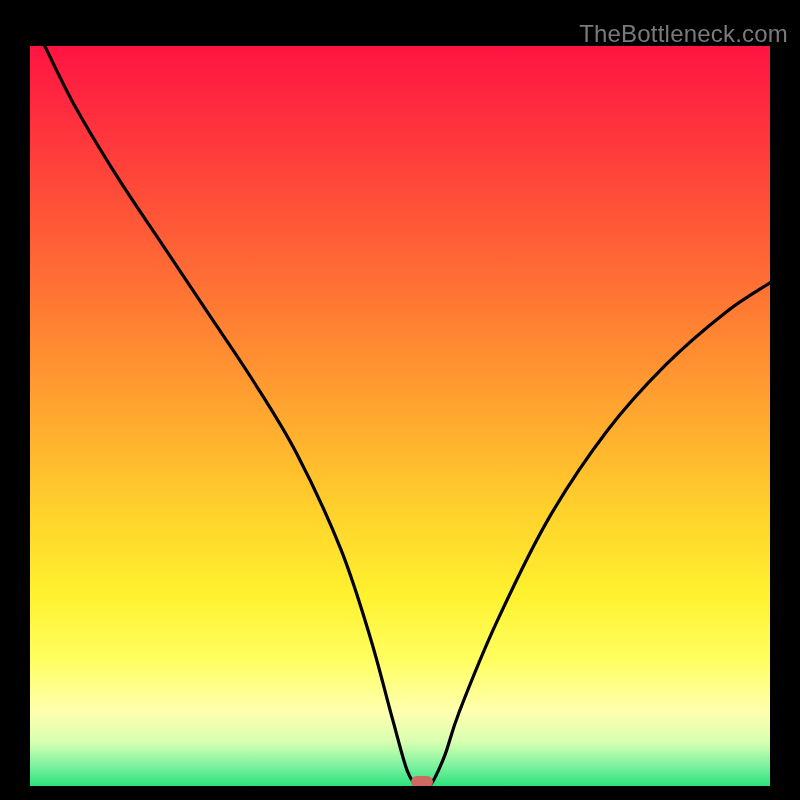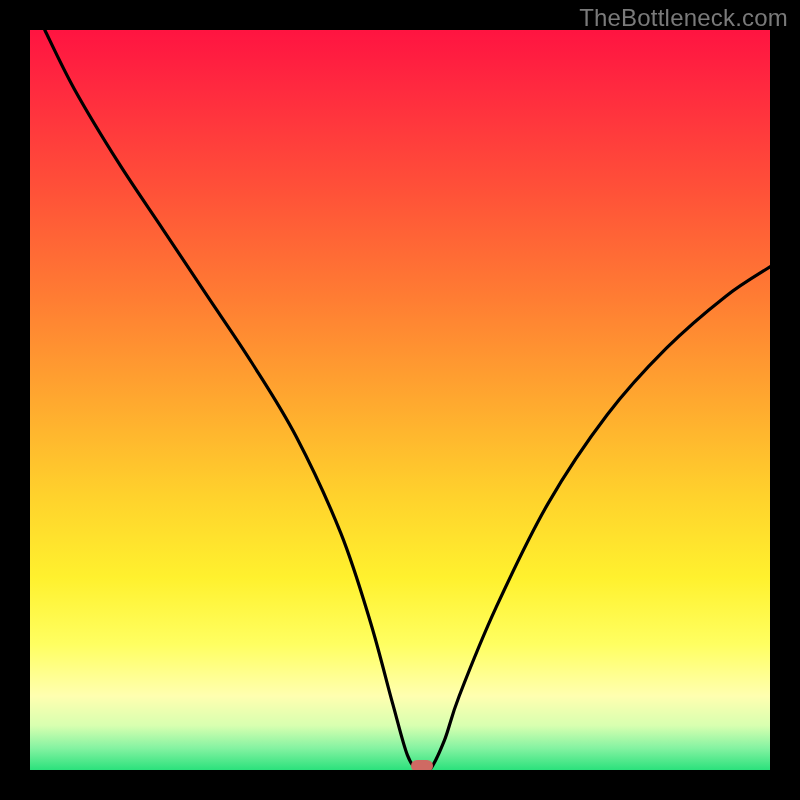--- a/index.html
+++ b/index.html
@@ -7,21 +7,21 @@
     padding: 0;
     width: 800px;
     height: 800px;
     background: #000;
     overflow: hidden;
     font-family: Arial, Helvetica, sans-serif;
   }
   .frame {
     position: absolute;
     left: 0;
-    top: 0;
+    top: 16px;
     width: 800px;
     height: 728px;
     background: #000;
   }
   .watermark {
     position: absolute;
     top: 4px;
     right: 12px;
     color: #7a7a7a;
     font-size: 24px;

